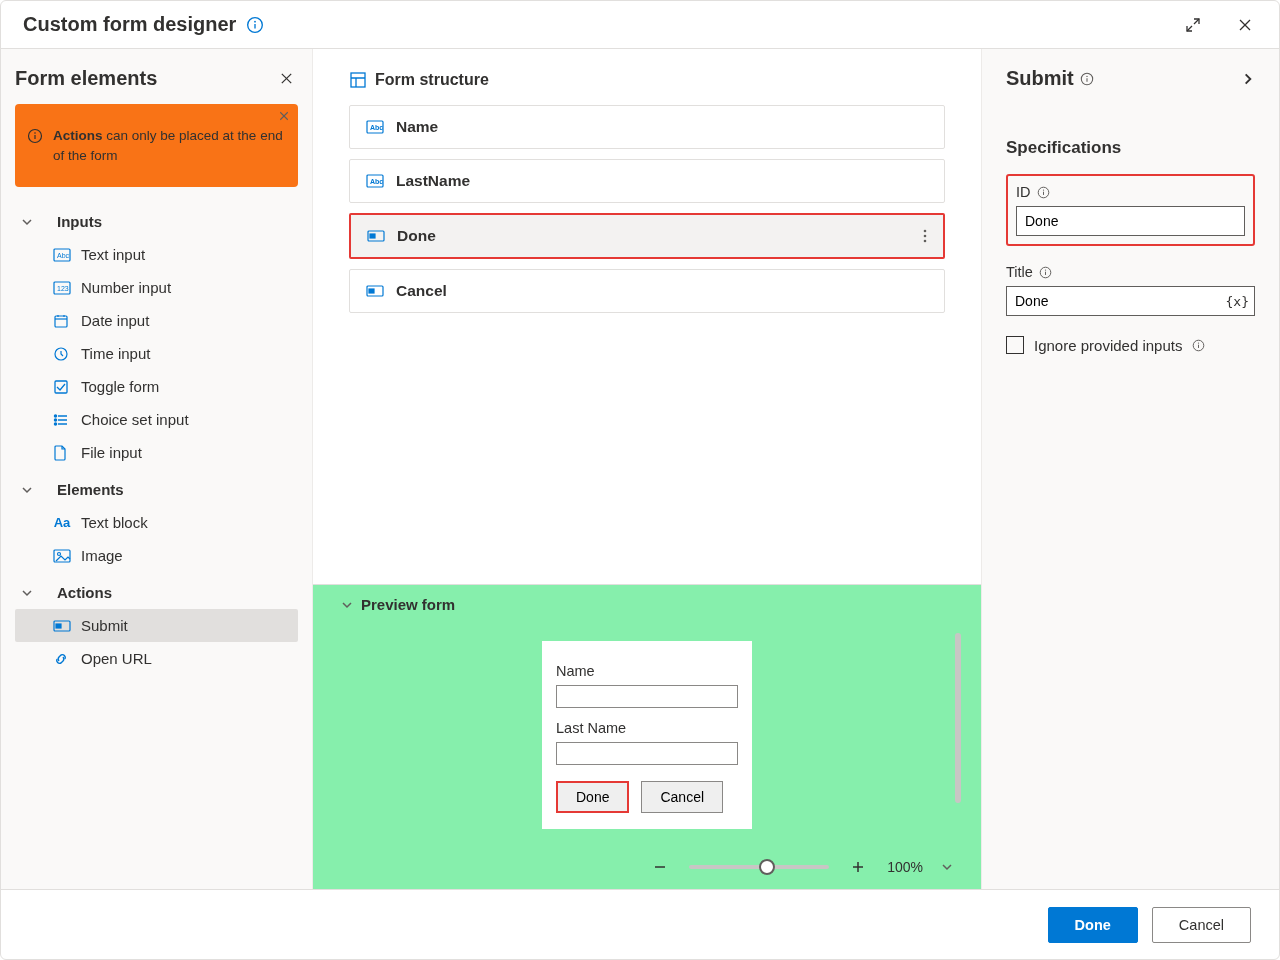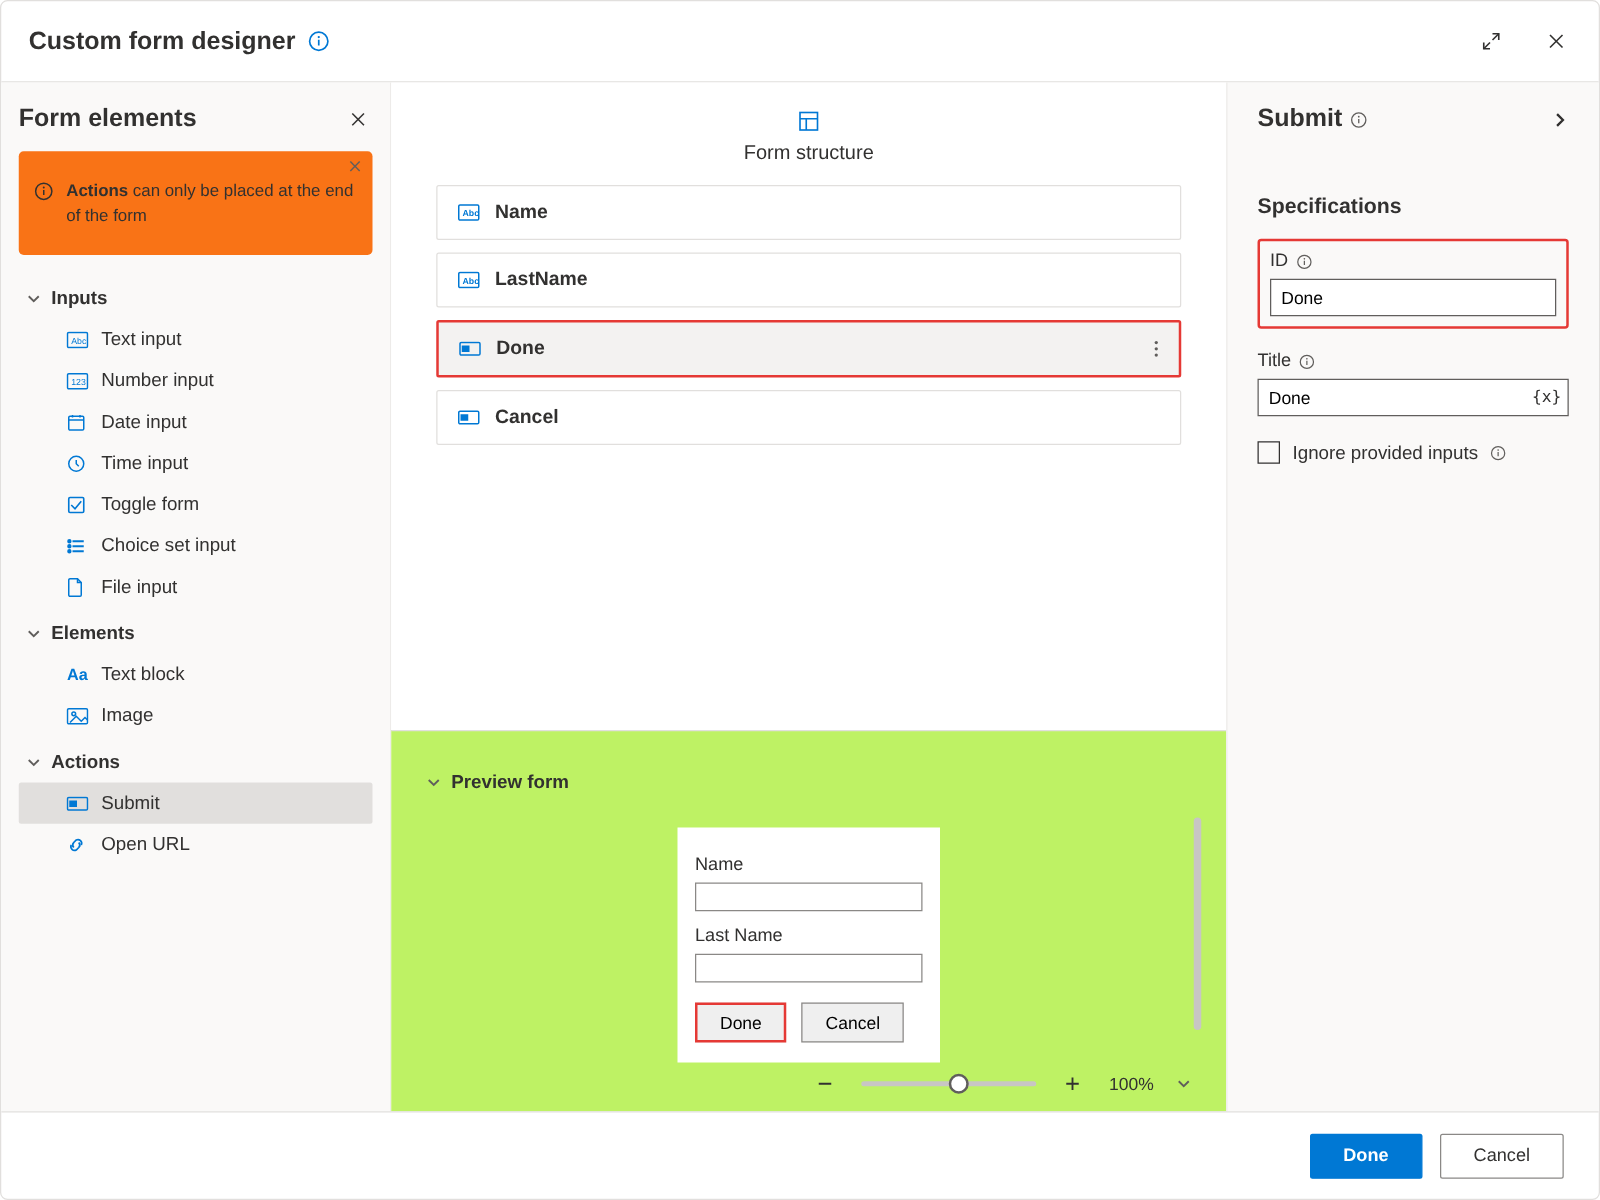--- a/index.html
+++ b/index.html
@@ -1,47 +1,47 @@
 <!DOCTYPE html>
 <html><head>
 <meta charset="utf-8">
 <style>
   * { box-sizing: border-box; margin: 0; padding: 0; font-family: "Segoe UI", Arial, sans-serif; }
   body { background: #fff; color: #323130; font-size: 14px; }
   .window { width: 1280px; height: 960px; margin: 0 auto; display: flex; flex-direction: column; border: 1px solid #e1dfdd; border-radius: 6px; overflow: hidden;}
-  .titlebar { height: 65px; display: flex; align-items: center; padding: 0 22px; border-bottom: 1px solid #e1dfdd;}
+  .titlebar { height: 48px; display: flex; align-items: center; padding: 0 22px; border-bottom: 1px solid #e1dfdd;}
   .titlebar h1 { font-size: 20px; font-weight: 600; margin-right: 10px; }
   .titlebar .title-right { margin-left: auto; display: flex; gap: 28px; align-items: center;}
   .icon-btn { background: none; border: none; cursor: pointer; padding: 4px; color:#323130;}
   .main { flex: 1; display: flex; min-height: 0;}
   
   .sidebar { width: 312px; background: #faf9f8; border-right: 1px solid #edebe9; padding: 18px 14px; display:flex; flex-direction:column;}
   .sidebar-header { display:flex; align-items:center; justify-content:space-between; margin-bottom: 14px;}
   .sidebar-header h2 { font-size: 20px; font-weight:700; }
   .search-box { display:flex; align-items:center; border:1px solid #605e5c; border-radius:2px; padding:6px 10px; background:#fff; margin-bottom: 14px;}
   .search-box input { border:none; outline:none; flex:1; font-size:14px; margin-left:8px;}
   .info-banner { display:flex; background:#f97316; border-radius:4px; padding:22px 12px; font-size:13.5px; line-height:1.45; margin-bottom:18px; position:relative;}
   .info-banner .icon { flex-shrink:0; margin-right:10px; margin-top:2px;}
   .info-banner .close { position:absolute; top:6px; right:8px; background:none; border:none; cursor:pointer; color:#605e5c;}
   .tree { font-size:15px; }
   .tree-group { margin-bottom:4px; }
-  .tree-group-header { display:flex; align-items:center; padding:8px 6px; font-weight:600; cursor:pointer; gap:8px;}
+  .tree-group-header { display:flex; align-items:center; padding:8px 6px; font-weight:600; cursor:pointer; gap:24px;}
   .tree-item { display:flex; align-items:center; gap:10px; padding:8px 6px 8px 38px; cursor:pointer; border-radius:2px;}
   .tree-item.selected { background:#e1dfdd; }
   .tree-item .small-icon { color:#0078d4; width:18px; text-align:center;}
   
   .center { flex:1; display:flex; flex-direction:column; background:#fff; min-width:0;}
   .form-struct { padding:22px 36px 10px 36px; }
-  .form-struct-header { display:flex; align-items:center; gap:8px; font-weight:400; font-size:16px; margin-bottom:16px;flex-direction:column;}
+  .form-struct-header { display:flex; align-items:center; gap:8px; font-weight:700; font-size:16px; margin-bottom:16px;}
   .struct-list { display:flex; flex-direction:column; gap:10px;}
   .struct-card { border:1px solid #e1dfdd; border-radius:2px; padding:12px 16px; display:flex; align-items:center; gap:12px; background:#fff; font-weight:600; font-size:15.5px;}
   .struct-card.selected { border:2.5px solid #e53935; background:#f3f2f1;}
   .struct-card .blue-icon { color:#0078d4;}
   .struct-card .dots { margin-left:auto; color:#605e5c;}
-  .preview-panel { margin-top:auto; background:#bef264; border-top:1px solid #e1dfdd; padding:32px 28px; display:flex; flex-direction:column; height:305px;}
+  .preview-panel { margin-top:auto; background:#86efac; border-top:1px solid #e1dfdd; padding:11px 28px; display:flex; flex-direction:column; height:305px;}
   .preview-header { display:flex; align-items:center; gap:8px; font-weight:600; font-size:15px;}
   .preview-body { flex:1; display:flex; align-items:flex-start; justify-content:center; padding-top:28px; position:relative;}
   .preview-card { background:#fff; width:210px; padding:14px 14px 16px;}
   .preview-card label { display:block; font-size:14.5px; margin-bottom:6px; margin-top:8px;}
   .preview-card input[type=text] { width:100%; border:1px solid #8a8886; padding:3px 4px; font-size:13px; margin-bottom:4px;}
   .preview-buttons { display:flex; gap:12px; margin-top:12px;}
   .p-btn { padding:6px 18px; font-size:14px; border:1px solid #8a8886; background:#efefef; cursor:pointer;}
   .p-btn.hl { border:2.5px solid #e53935;}
   .scroll-stub { position:absolute; right:-8px; top:20px; width:6px; height:170px; background:#c8c6c4; border-radius:3px;}
   .zoom-bar { display:flex; align-items:center; justify-content:flex-end; gap:18px; padding-top:6px;}

